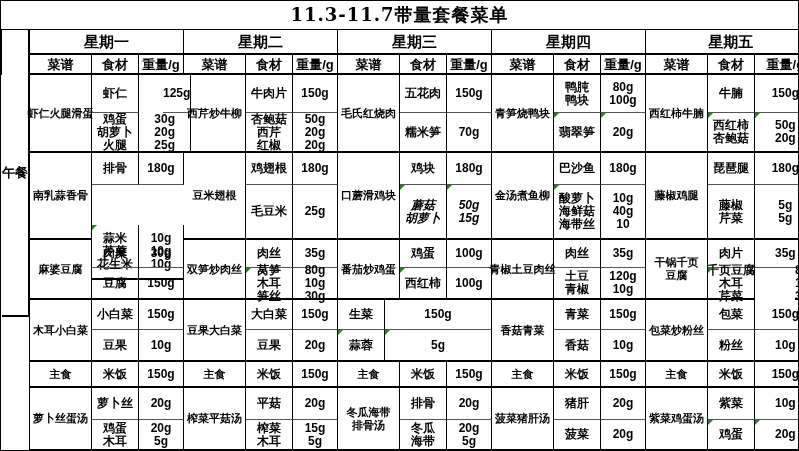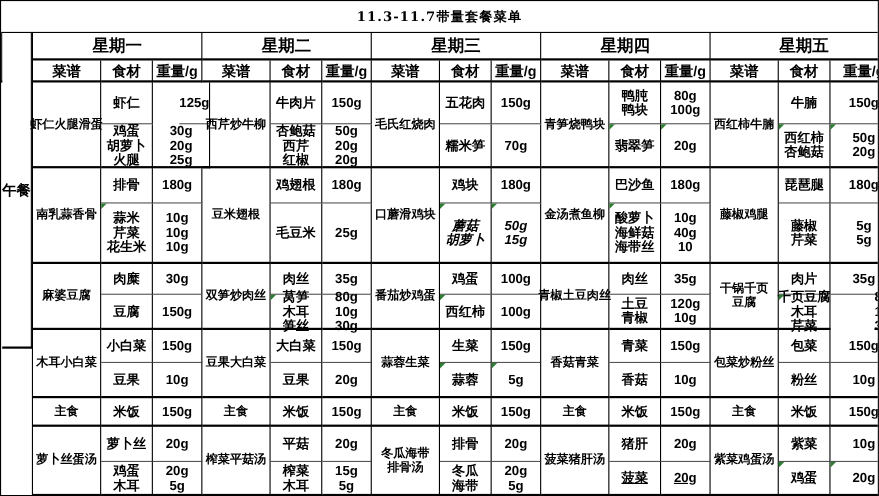--- a/index.html
+++ b/index.html
@@ -4,21 +4,21 @@
 <style>
   html,body{margin:0;padding:0;background:#fff;}
   #sheet{
     width:799px;height:451px;box-sizing:border-box;border:1px solid #000;
     font-family:"Liberation Sans",sans-serif;color:#000;background:#fff;
     overflow:hidden;display:flex;flex-direction:column;
   }
   #title-row{
     height:28px;flex:0 0 28px;border-bottom:1px solid #000;
     display:flex;align-items:center;justify-content:center;
-    font-family:"DejaVu Serif",serif;font-weight:bold;font-size:12px;letter-spacing:1px;
+    font-family:"DejaVu Serif",serif;font-weight:bold;font-size:18px;letter-spacing:1px;
   }
   #body{flex:1;display:flex;}
   
   #gutter{width:29px;flex:0 0 29px;display:flex;flex-direction:row;}
   .gcell{box-sizing:border-box;border-right:1px solid #000;display:flex;align-items:center;justify-content:center;}
   #gutter-top{height:45px;border-bottom:2px solid #000;}
   #lunch-cell{height:287px;border-bottom:2px solid #000;font-weight:700;font-size:13px;}
   #gutter-bottom{flex:1;}
   
   #days{flex:1;display:flex;}
@@ -99,21 +99,21 @@
             </div>
             <div class="g-rows">
               <div class="g-row" style="height: 32px; flex: 0 0 32px;">
                 <div class="cell ing-cell">
                   <div>排骨</div>
                 </div>
                 <div class="cell wt-cell">
                   <div>180g</div>
                 </div>
               </div>
-              <div class="g-row" style="height: 55px; flex: 0 0 55px;">
+              <div class="g-row" style="height: 55px; flex: 0 0 55px; margin-top: 40px;">
                 <div class="cell ing-cell">
                   <div>蒜米</div>
                   <div>芹菜</div>
                   <div>花生米</div>
                   <span class="tri"></span>
                 </div>
                 <div class="cell wt-cell">
                   <div>10g</div>
                   <div>10g</div>
                   <div>10g</div>
@@ -432,23 +432,20 @@
                   <div>西红柿</div>
                   <span class="tri"></span>
                 </div>
                 <div class="cell wt-cell">
                   <div>100g</div>
                 </div>
               </div>
             </div>
           </div>
           <div class="group" style="height: 62px; flex: 0 0 62px;">
-            <div class="cell name-cell">
-              <div>蒜蓉生菜</div>
-            </div>
             <div class="g-rows">
               <div class="g-row" style="height: 30px; flex: 0 0 30px;">
                 <div class="cell ing-cell">
                   <div>生菜</div>
                 </div>
                 <div class="cell wt-cell">
                   <div>150g</div>
                 </div>
               </div>
               <div class="g-row" style="height: 32px; flex: 0 0 32px;">
@@ -636,21 +633,21 @@
             </div>
             <div class="g-rows">
               <div class="g-row" style="height: 32px; flex: 0 0 32px;">
                 <div class="cell ing-cell">
                   <div>猪肝</div>
                 </div>
                 <div class="cell wt-cell">
                   <div>20g</div>
                 </div>
               </div>
-              <div class="g-row" style="height: 31px; flex: 0 0 31px; text-decoration: underline;">
+              <div class="g-row" style="height: 31px; flex: 0 0 31px;">
                 <div class="cell ing-cell">
                   <div>菠菜</div>
                 </div>
                 <div class="cell wt-cell">
                   <div>20g</div>
                 </div>
               </div>
             </div>
           </div>
         </div>

